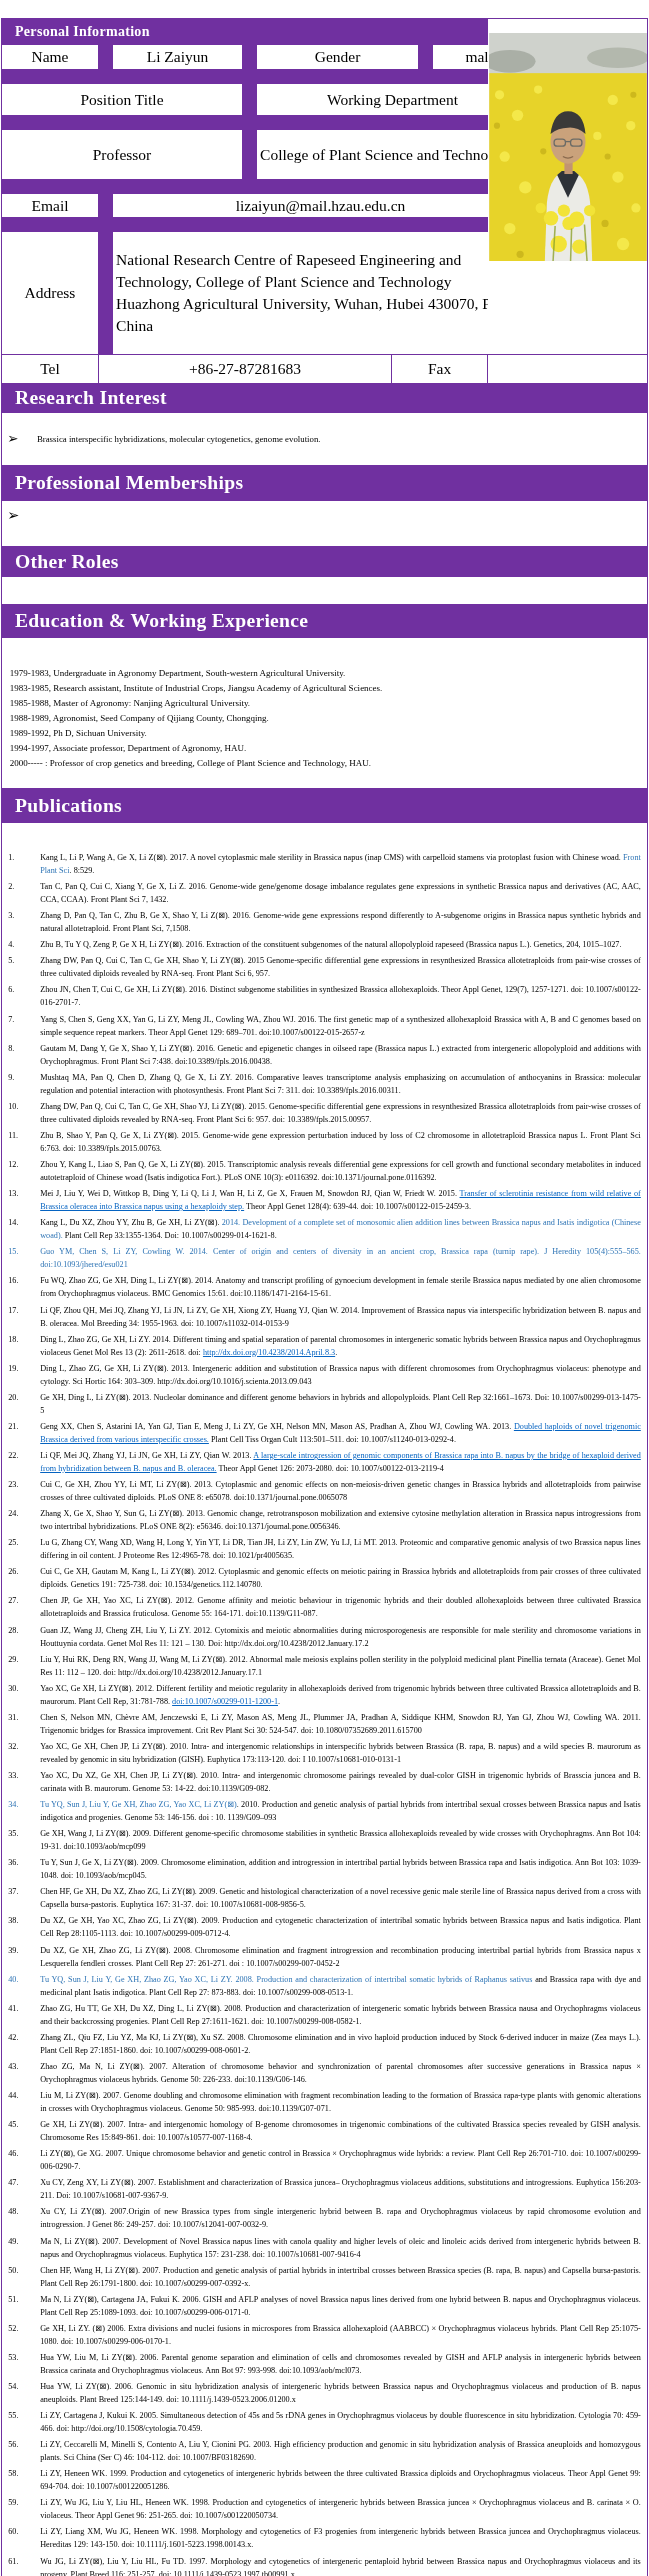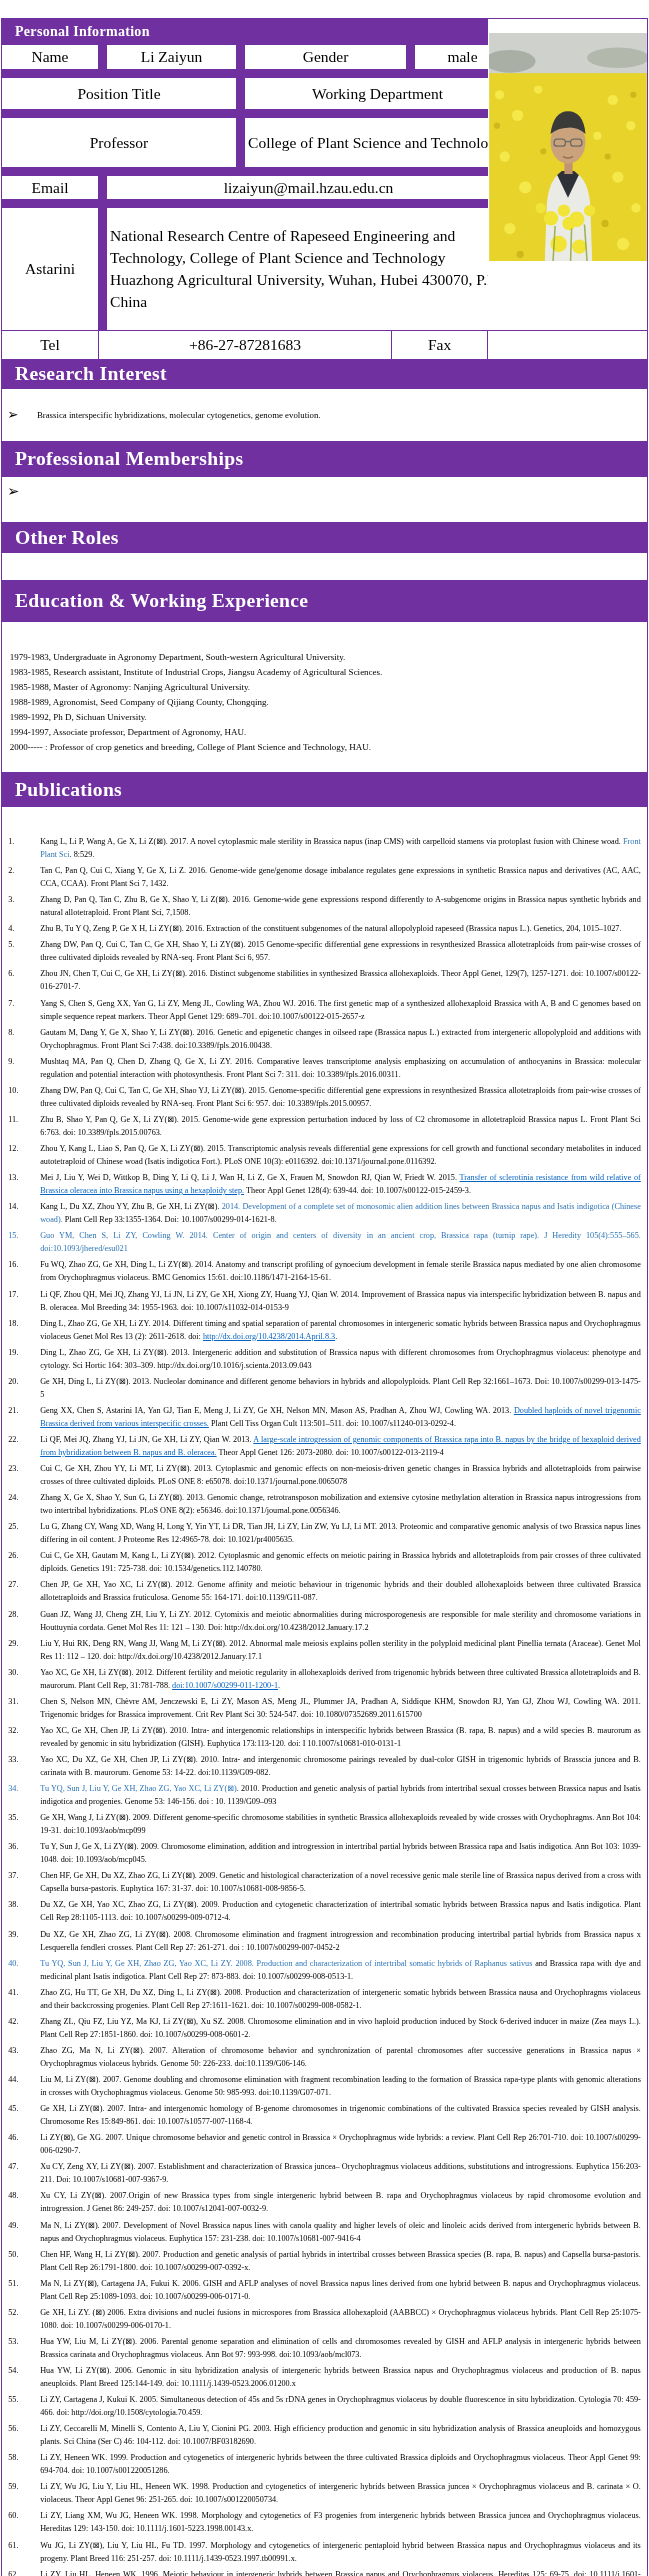--- a/index.html
+++ b/index.html
@@ -5,27 +5,27 @@
   html,body{margin:0;padding:0;background:#ffffff;}
   body{width:649px;min-height:2921px;font-family:"Liberation Serif",serif;color:#000;}
   .content-frame{margin:18px 1px 0 1px;border:1px solid #7030A0;background:#fff;}
   
   .section-bar{background:#7030A0;color:#fff;font-weight:bold;display:flex;align-items:center;
                padding-left:13px;font-size:19.6px;letter-spacing:0.3px;}
   .pi-bar{height:26px;font-size:14px;}
   .ri-bar{height:30px;}
   .pm-bar{height:36px;}
   .or-bar{height:31px;}
-  .edu-bar{height:42px;}
+  .edu-bar{height:34px;}
   .pub-bar{height:35px;}
   
   .pi-top{display:flex;border-bottom:1px solid #7030A0;}
   .pi-left{width:485px;border-right:1px solid #7030A0;}
   .pi-grid{display:grid;grid-template-columns:96px 129px 161px 95px;
-           grid-template-rows:24px 31px 49px 23px 122px;gap:9px;background:#7030A0;}
+           grid-template-rows:24px 31px 49px 23px 122px;gap:15px;background:#7030A0;}
   .cell{background:#fff;display:flex;align-items:center;justify-content:center;
         font-size:15.5px;text-align:center;padding:0 3.1px;overflow:hidden;}
   .cell.span2{grid-column:span 2;}
   .cell.span3{grid-column:span 3;}
   .cell.left{justify-content:flex-start;text-align:left;}
   .cell .wrap{width:100%;}
   .addr-line{margin:0;line-height:22px;}
   .dept-line{margin:0;line-height:24px;}
   .pi-photo-cell{width:162px;background:#fff;display:flex;justify-content:center;}
   .photo-box{margin-top:14px;width:158px;height:228px;}
@@ -73,21 +73,21 @@
           <div class="cell span2">Working Department</div>
 
           <div class="cell span2">Professor</div>
           <div class="cell span2 left">
             <p class="dept-line">College of Plant Science and Technology</p>
           </div>
 
           <div class="cell">Email</div>
           <div class="cell span3">lizaiyun@mail.hzau.edu.cn</div>
 
-          <div class="cell">Astarini</div>
+          <div class="cell">Address</div>
           <div class="cell span3 left">
             <div class="wrap">
               <p class="addr-line">National Research Centre of Rapeseed Engineering and Technology, College of Plant Science and Technology</p>
               <p class="addr-line">Huazhong Agricultural University, Wuhan, Hubei 430070, P.R. China</p>
             </div>
           </div>
         </div>
       </div>
       <div class="pi-photo-cell">
 

